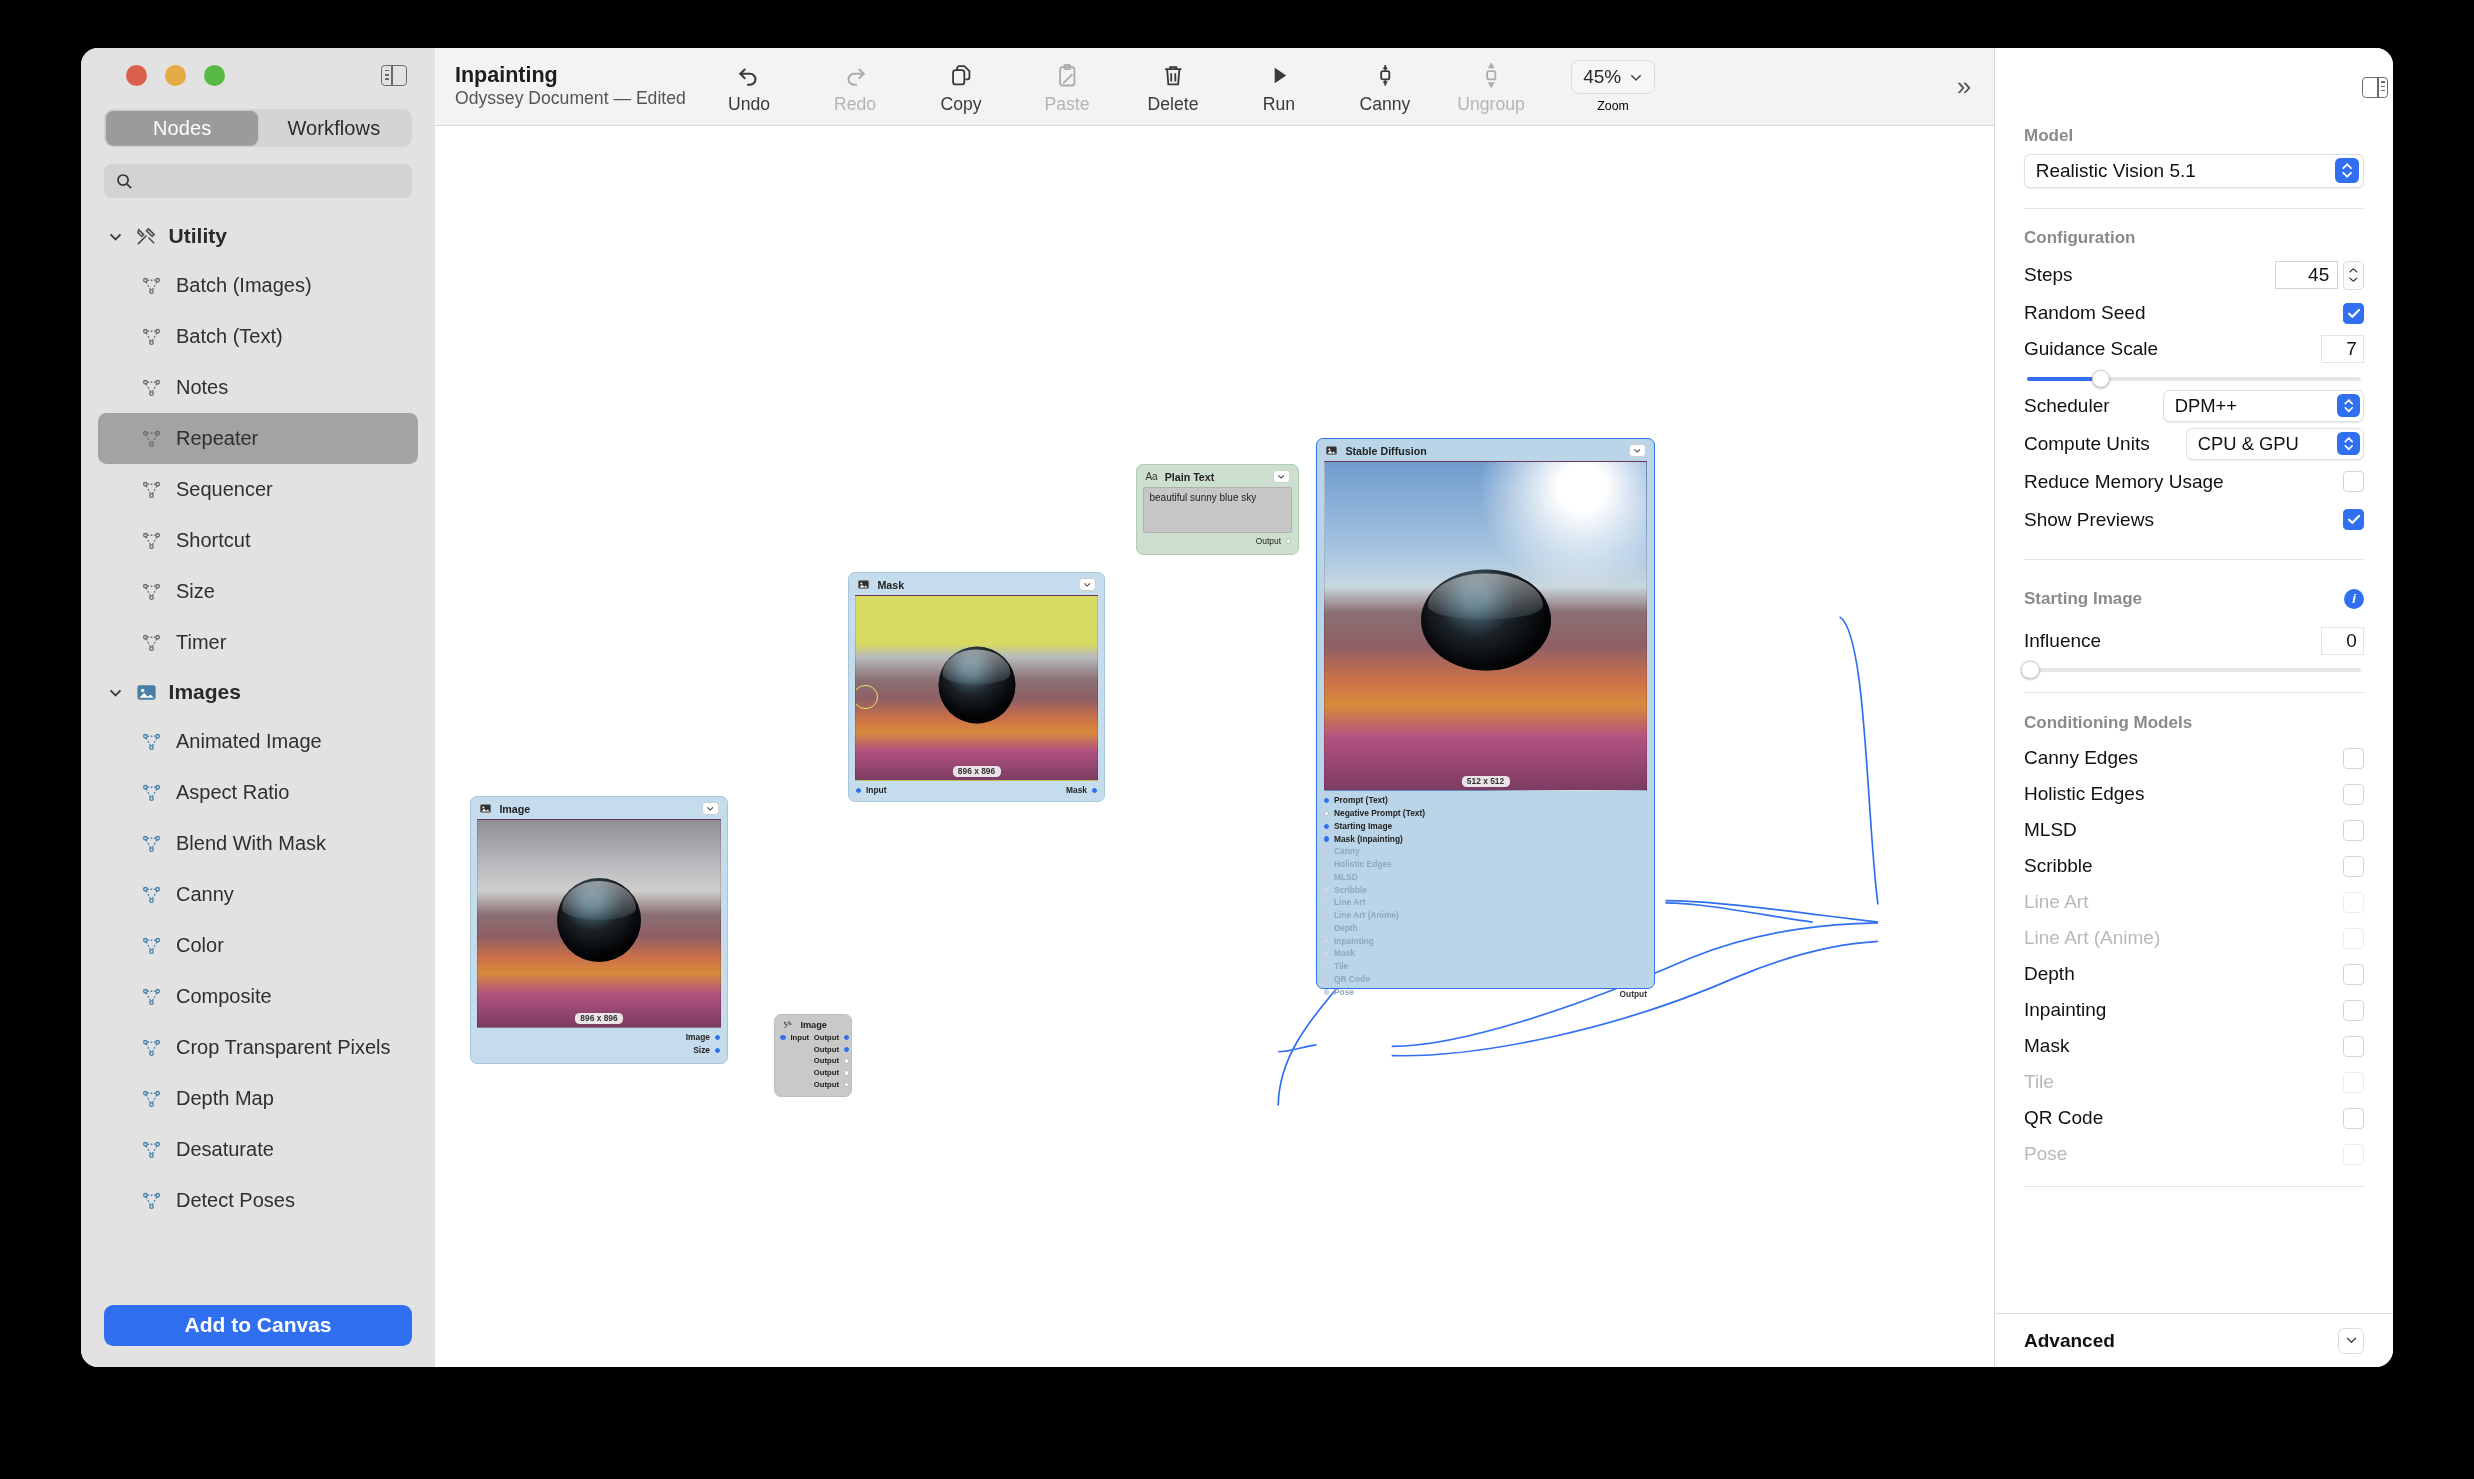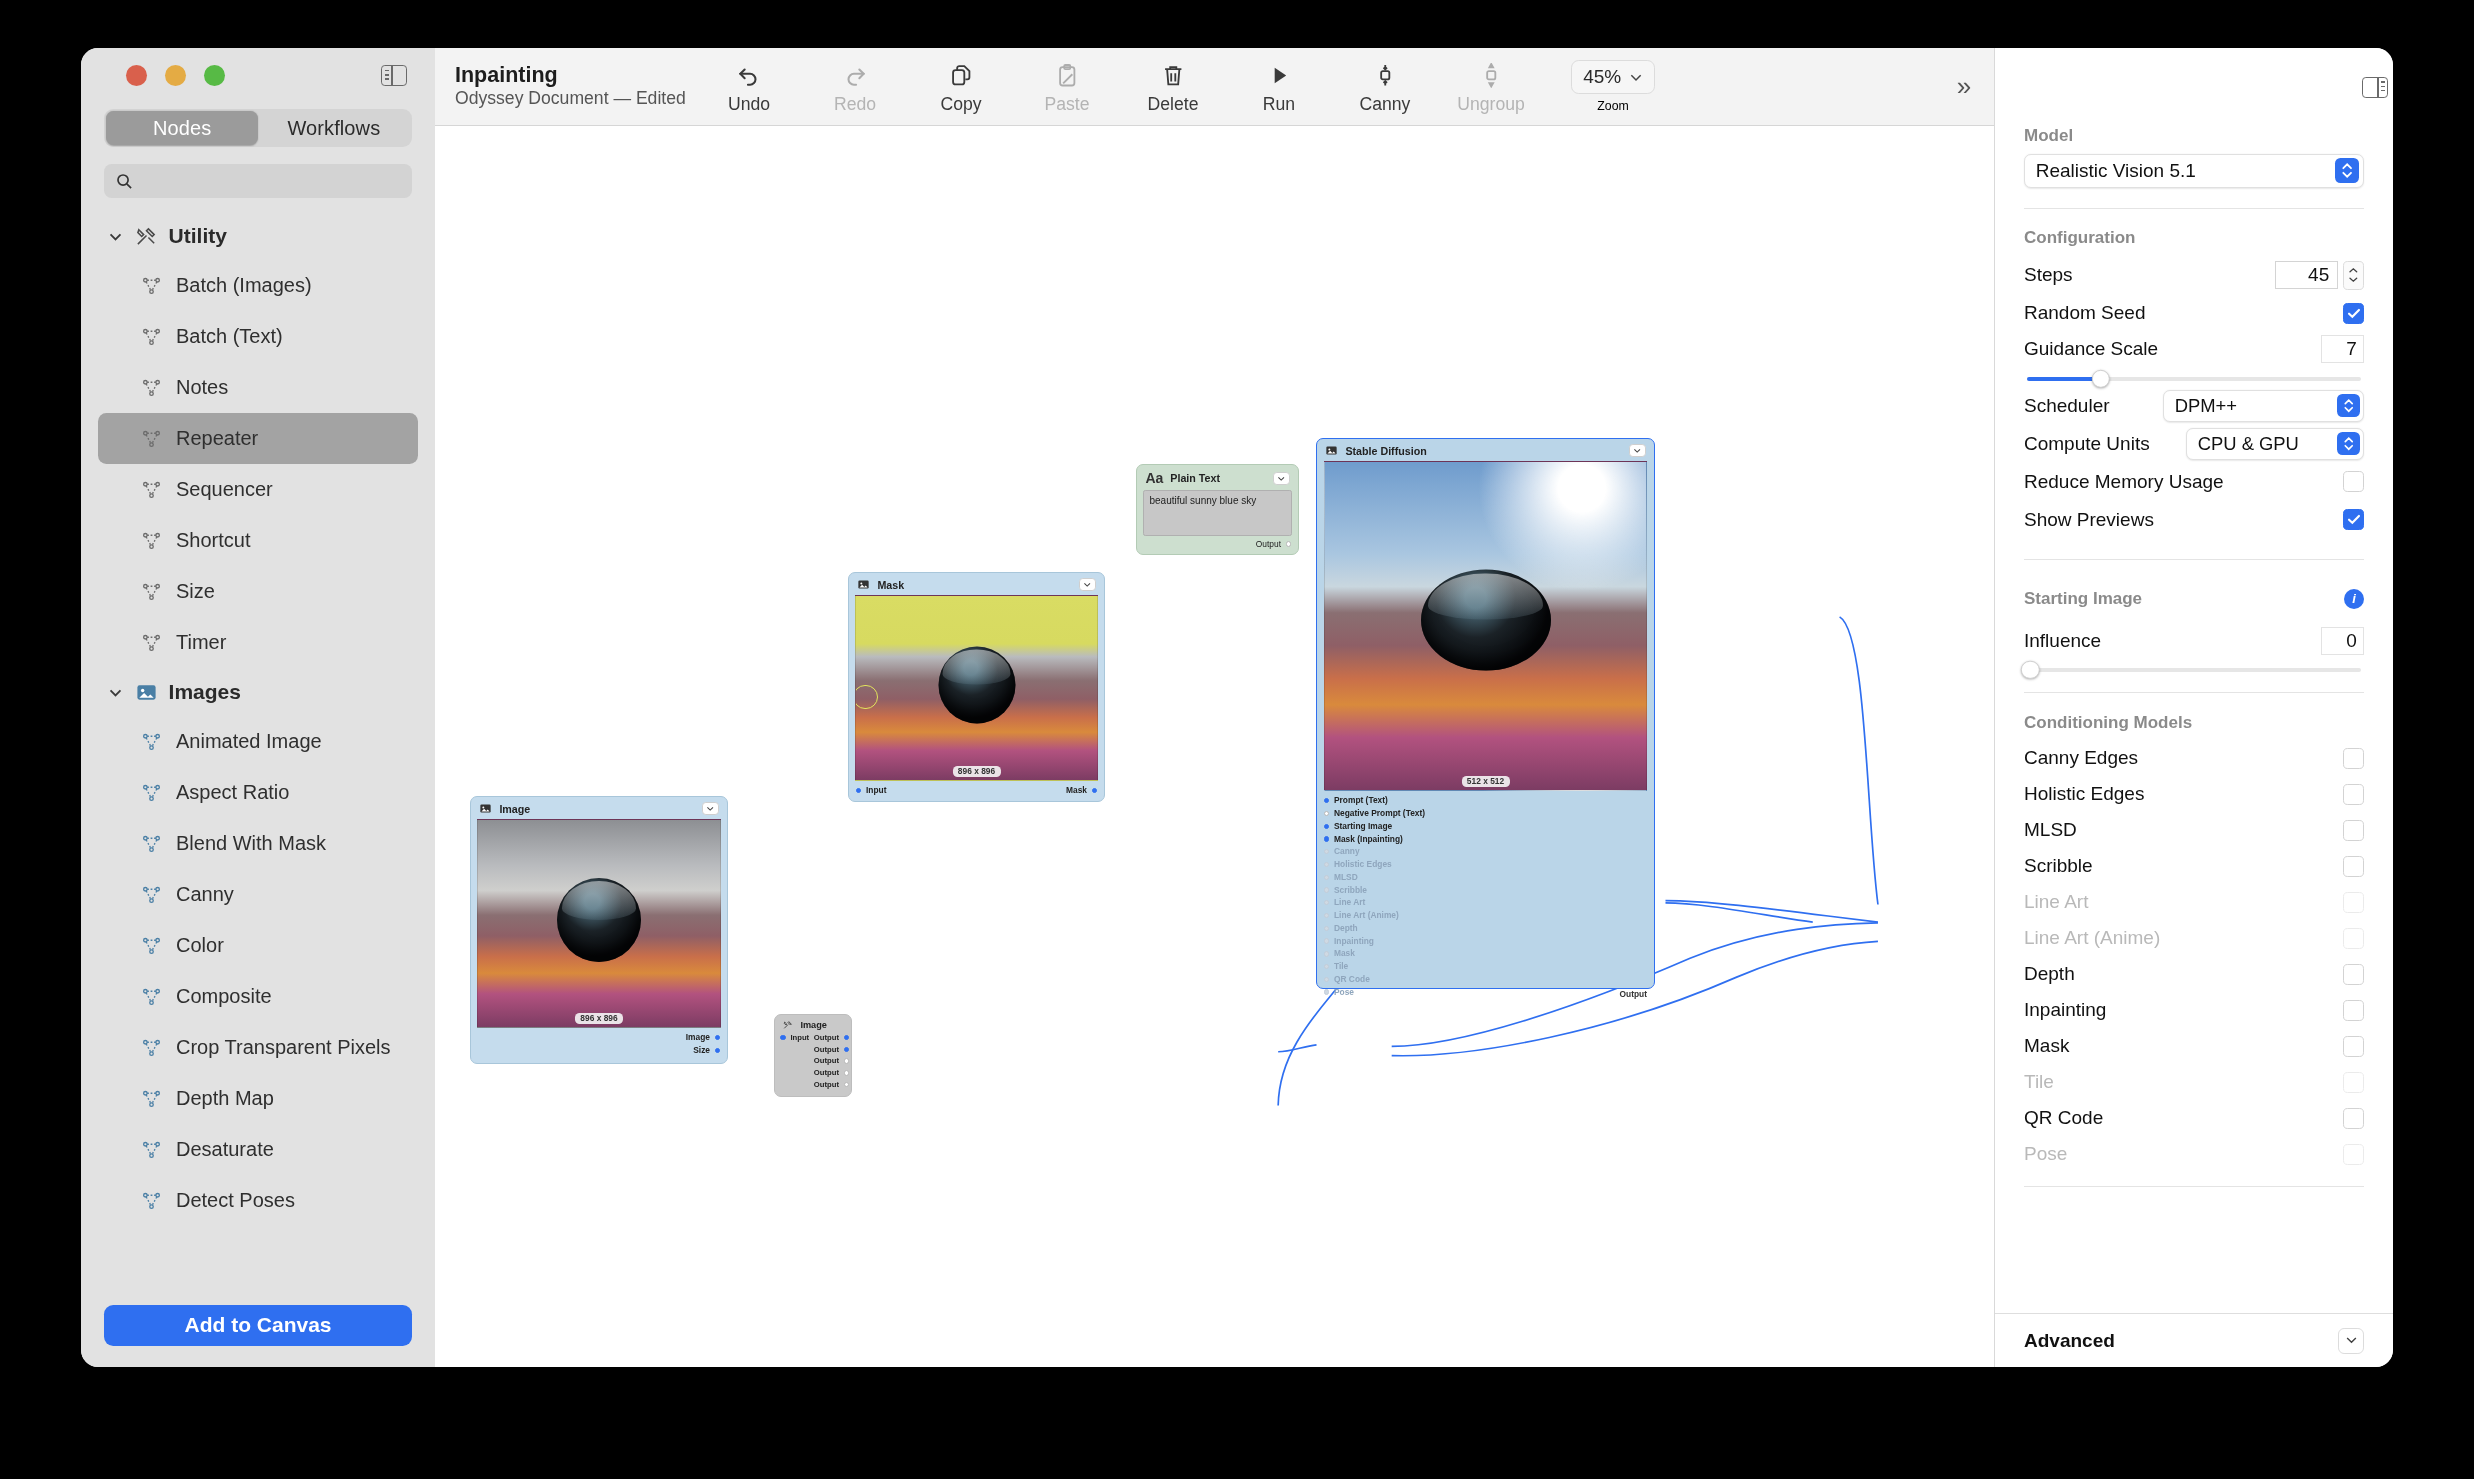--- a/index.html
+++ b/index.html
@@ -632,21 +632,21 @@
                 </div>
             <div class="port out">
                   <span>Mask</span>
                   <span class="dot on"></span>
                 </div>
           </div>
         </div>
 
         <div class="node text" style="left:701px; top:338px; width:163px; height:91px;">
           <div class="node-head">
-            <span style="font-size:14px;font-weight:bold;color:#333">Aa</span>
+            <span style="font-size:10px;font-weight:normal;color:#333">Aa</span>
             <span class="node-title">Plain Text</span>
             <div class="node-collapse">
               <svg width="8.4" height="5.4" viewBox="0 0 24 14" fill="none" stroke="#444" stroke-width="3">
                     <polyline points="4,3 12,11 20,3"></polyline>
                   </svg>
             </div>
           </div>
           <div class="textarea-node" style="height:46px">beautiful sunny blue sky</div>
           <div class="ports" style="padding-top:1.5px">
             <div class="port out">

